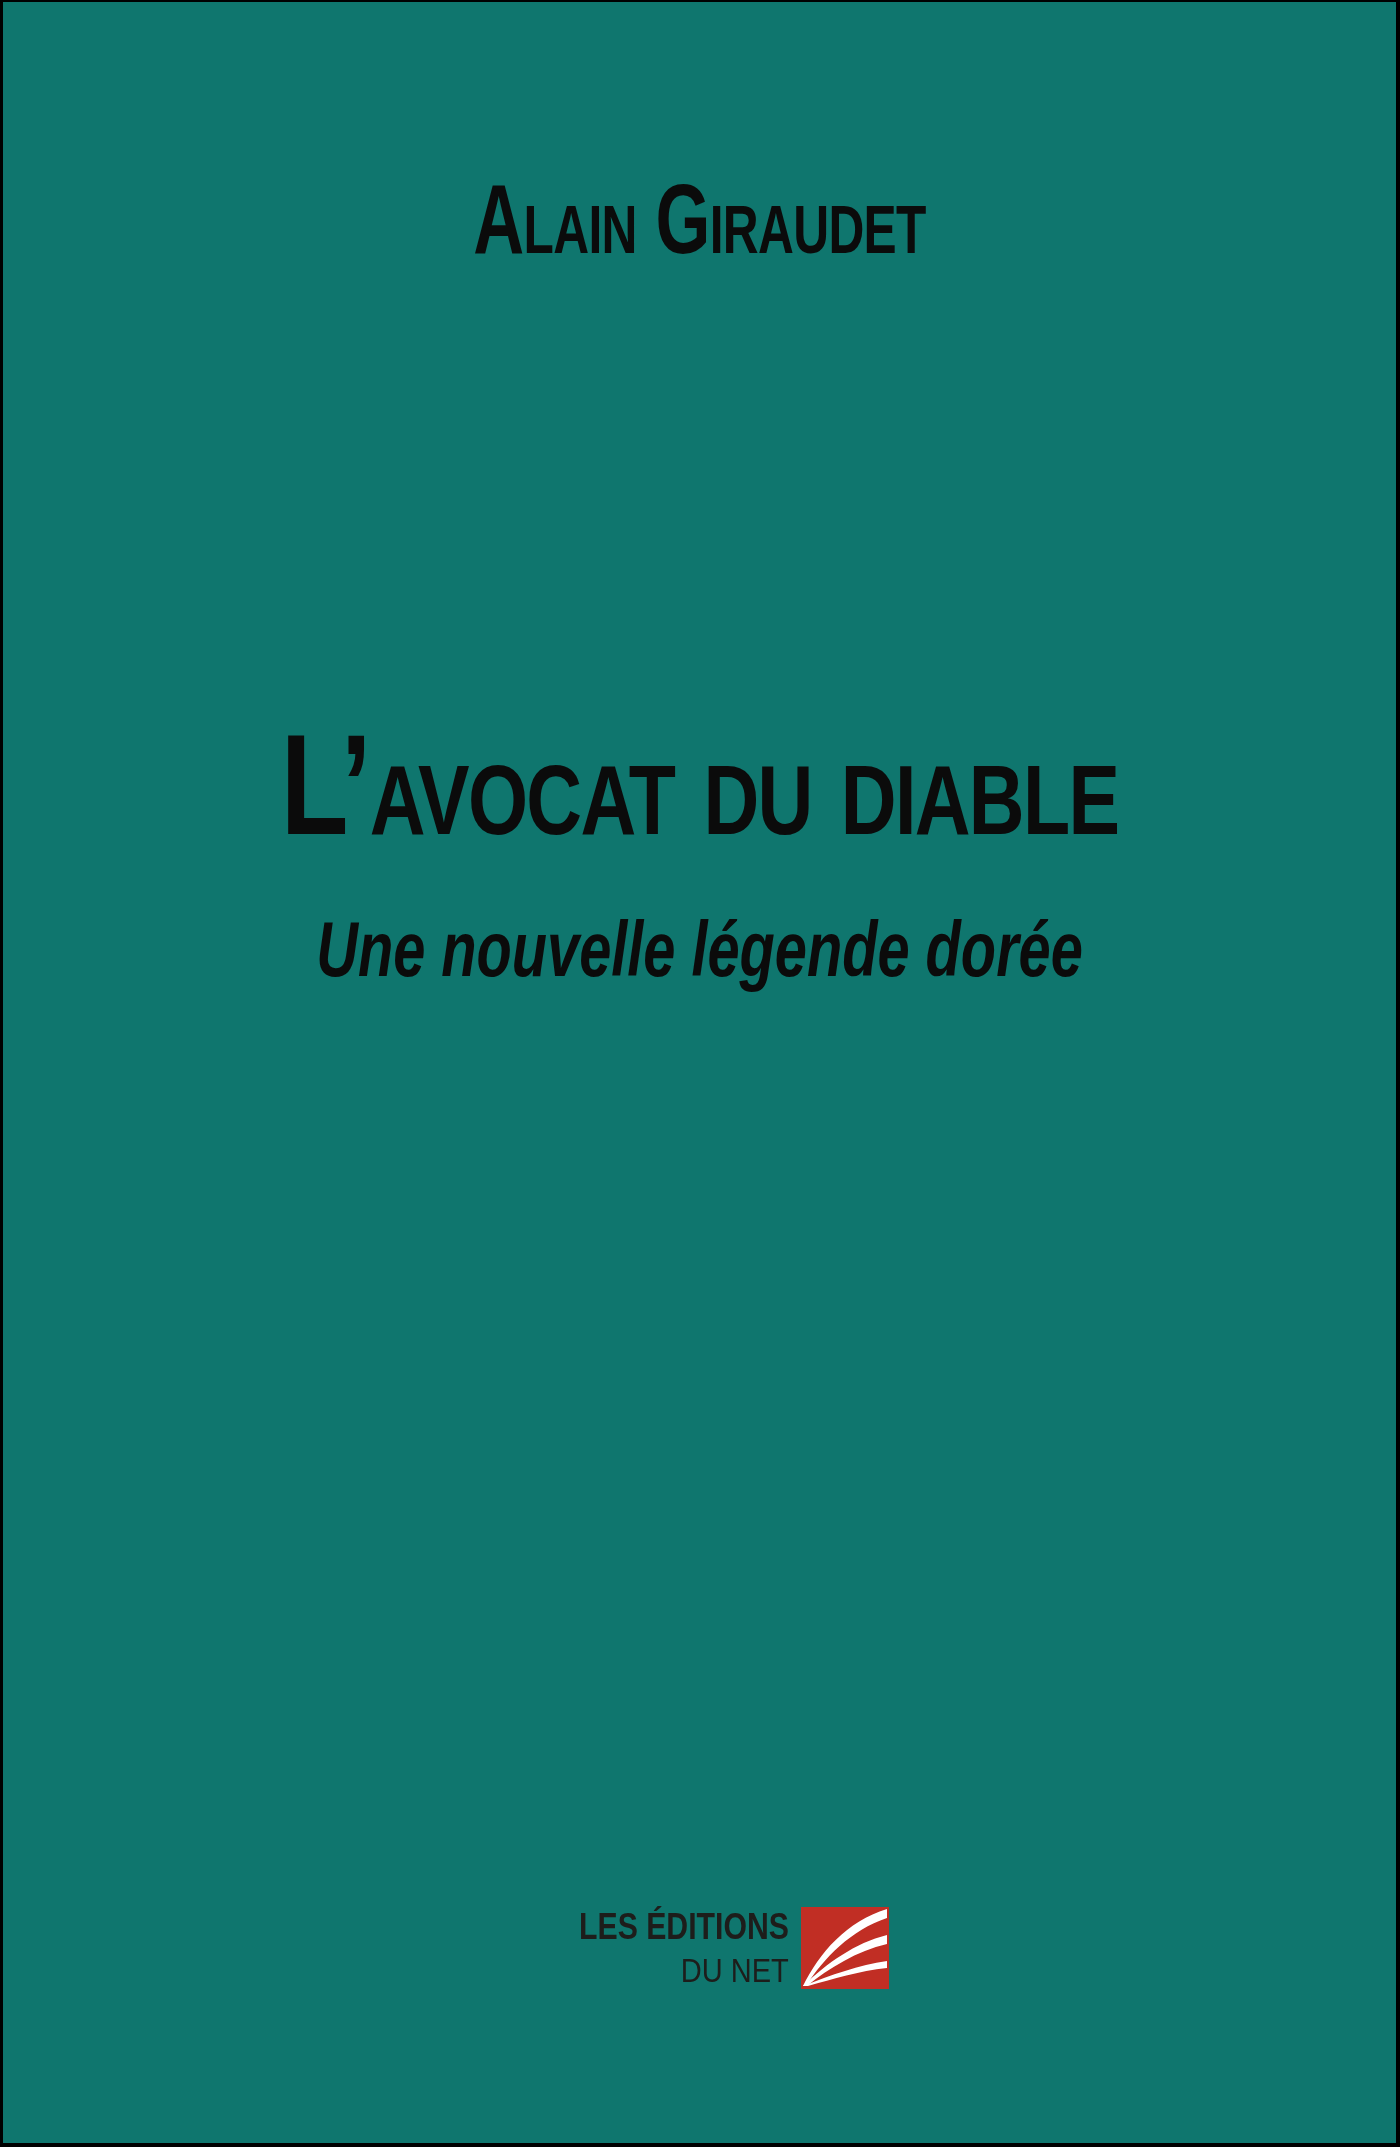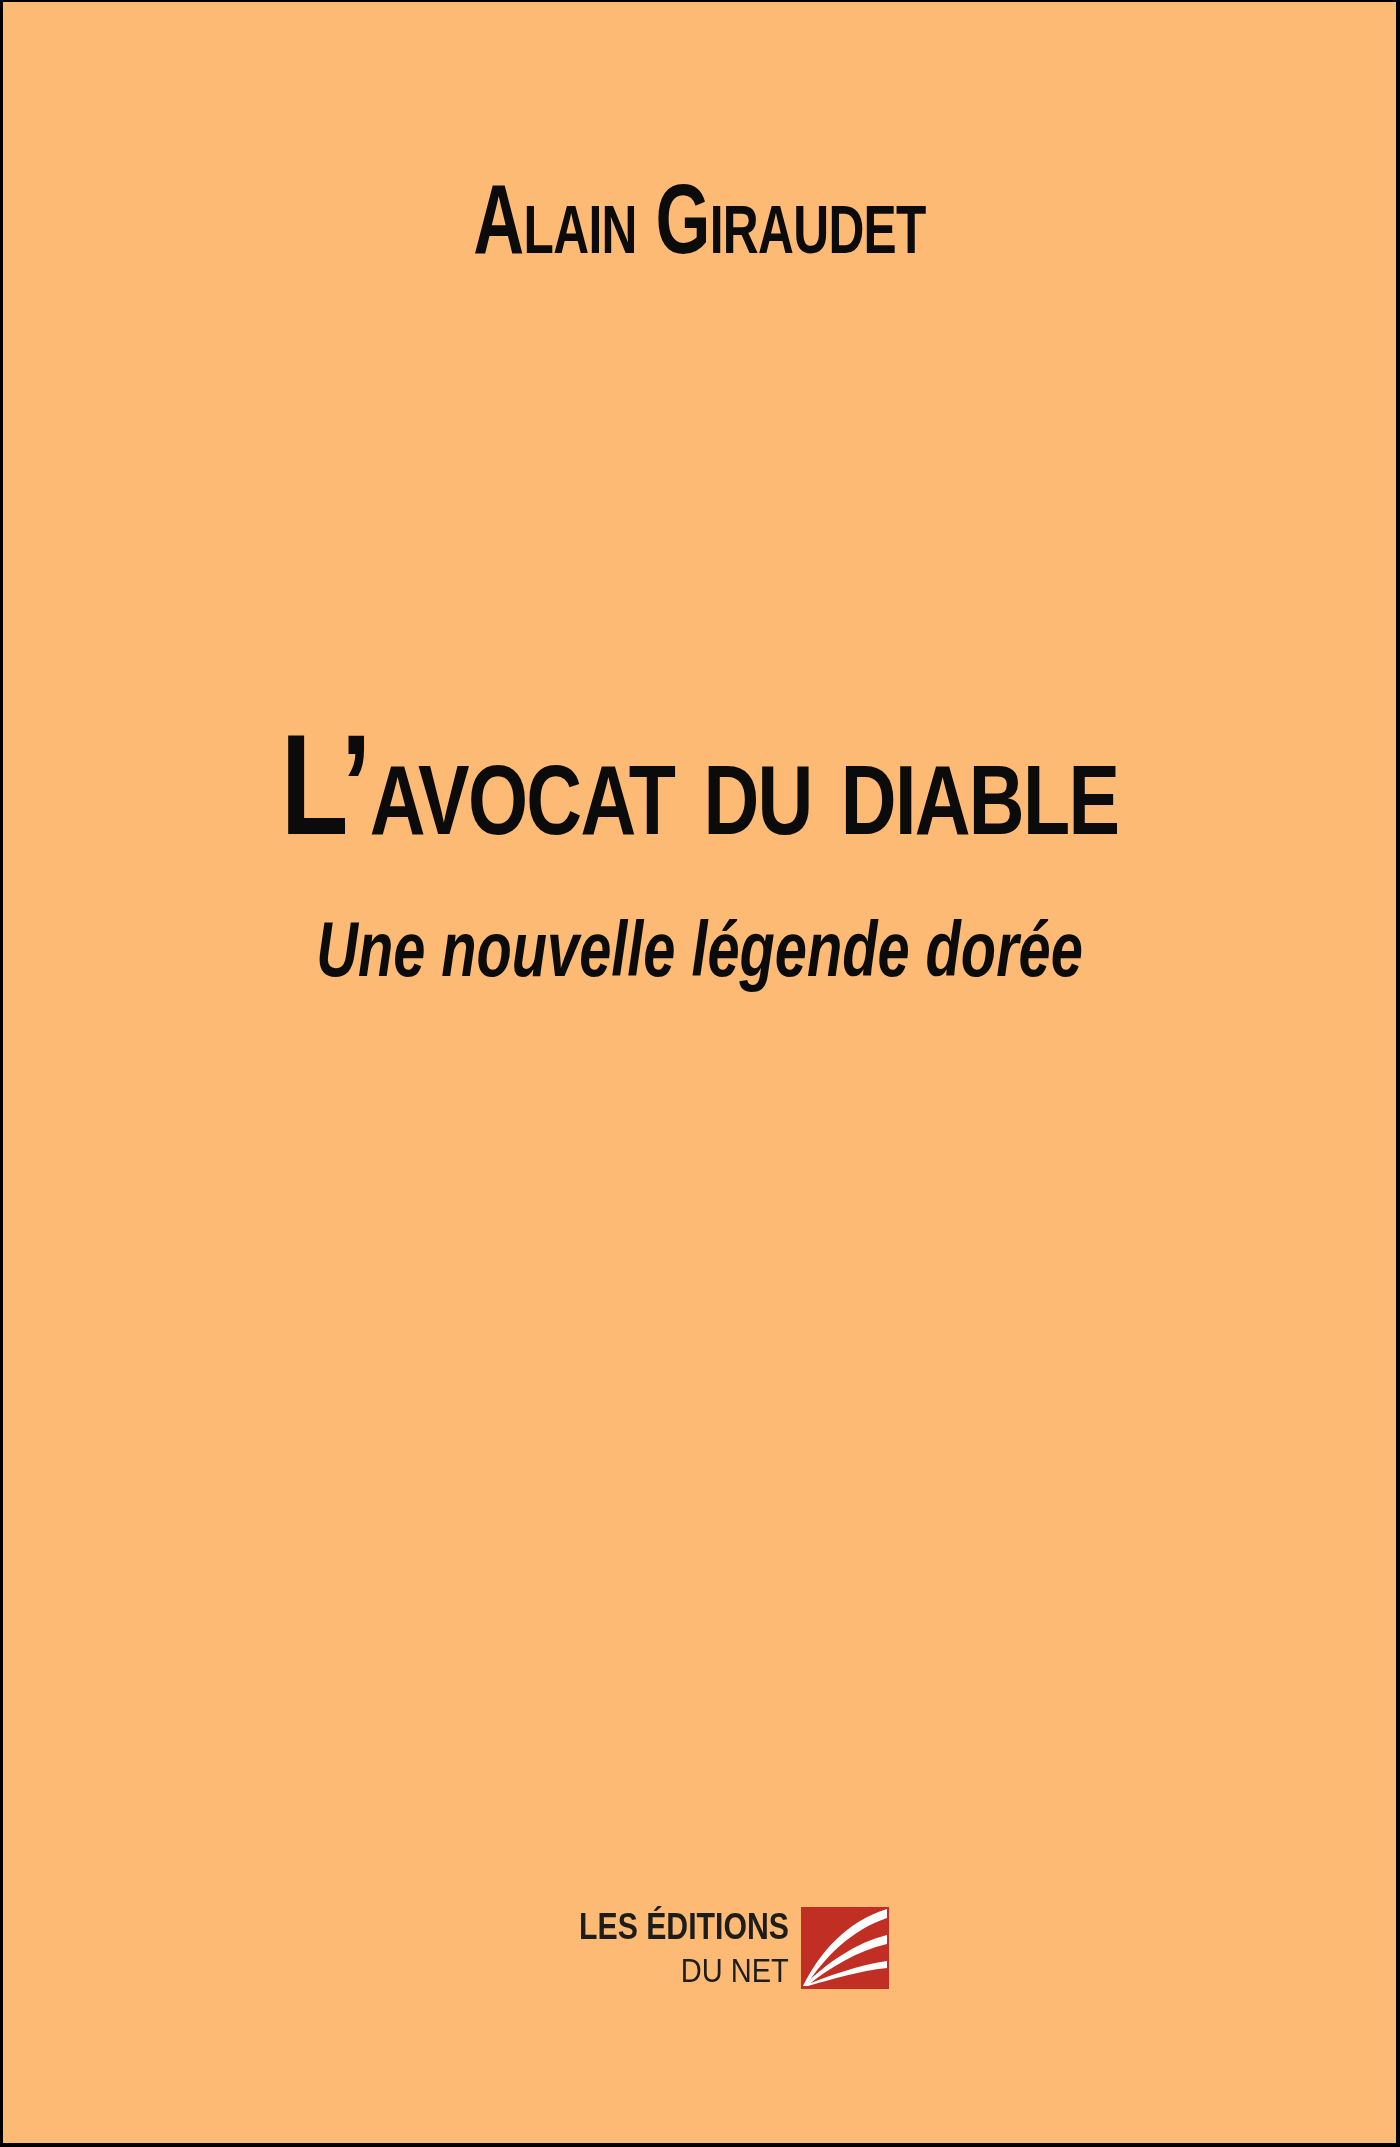--- a/index.html
+++ b/index.html
@@ -5,21 +5,21 @@
   html, body {
     margin: 0;
     padding: 0;
     background: #ffffff;
   }
   .page {
     position: relative;
     width: 1400px;
     height: 2147px;
     box-sizing: border-box;
-    background: #fdba74;
+    background: #0f766e;
     border-top: 2px solid #000;
     border-left: 3px solid #000;
     border-right: 4px solid #000;
     border-bottom: 4px solid #000;
     overflow: hidden;
     font-family: "Liberation Sans", sans-serif;
     color: #0b0b0b;
   }
   .centered-line {
     position: absolute;

